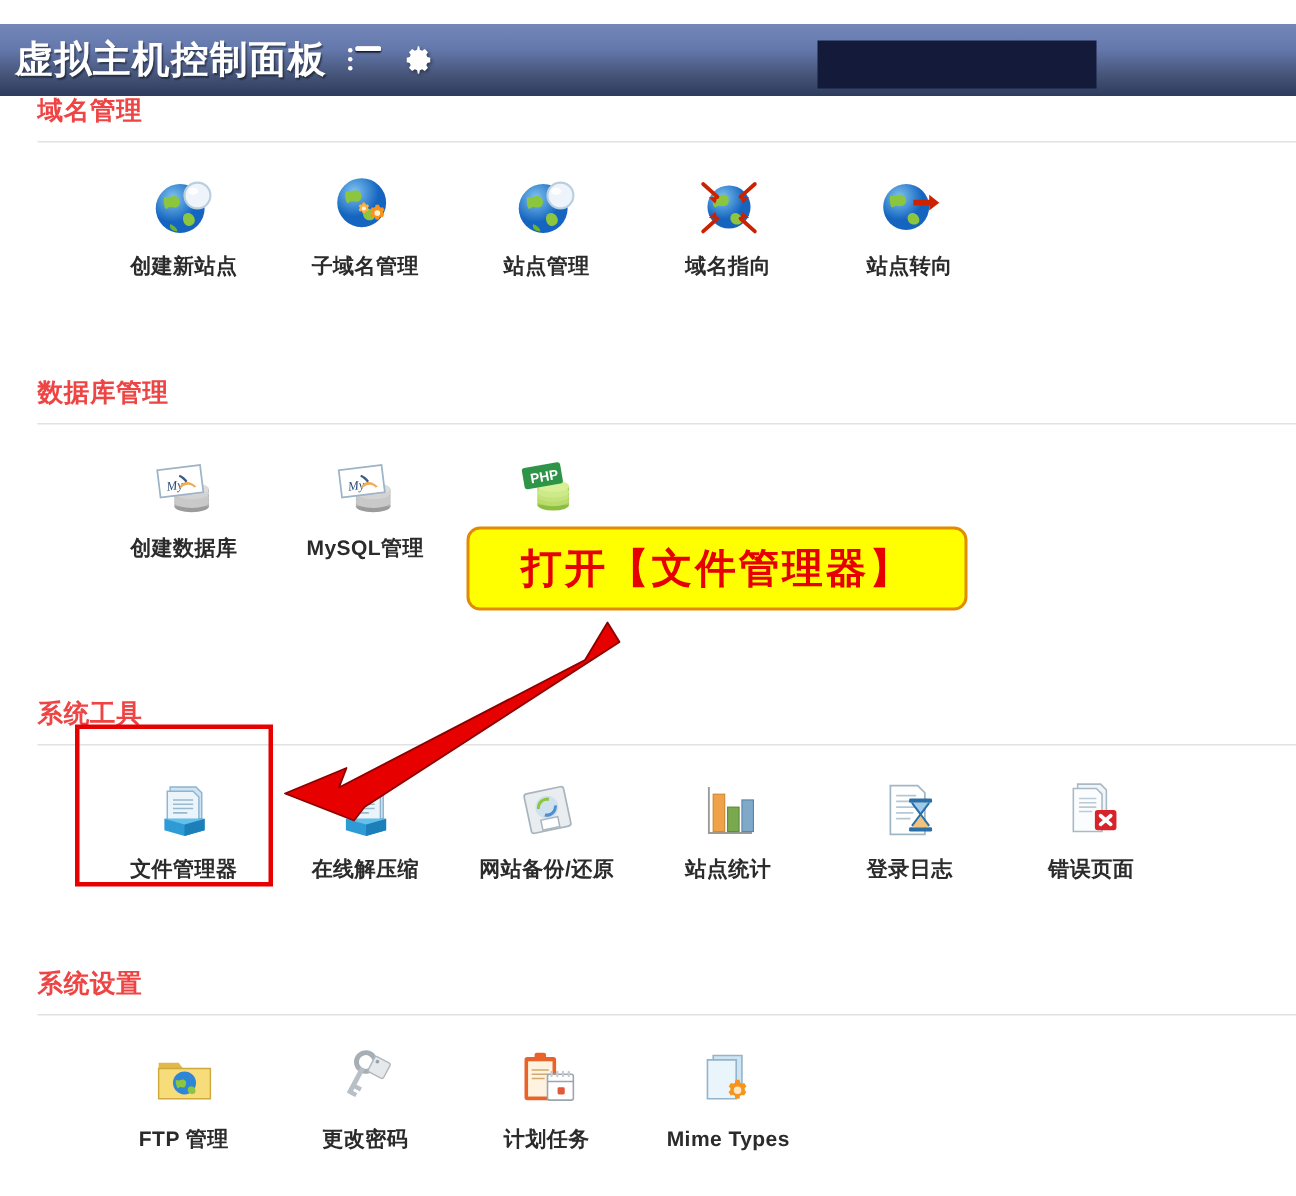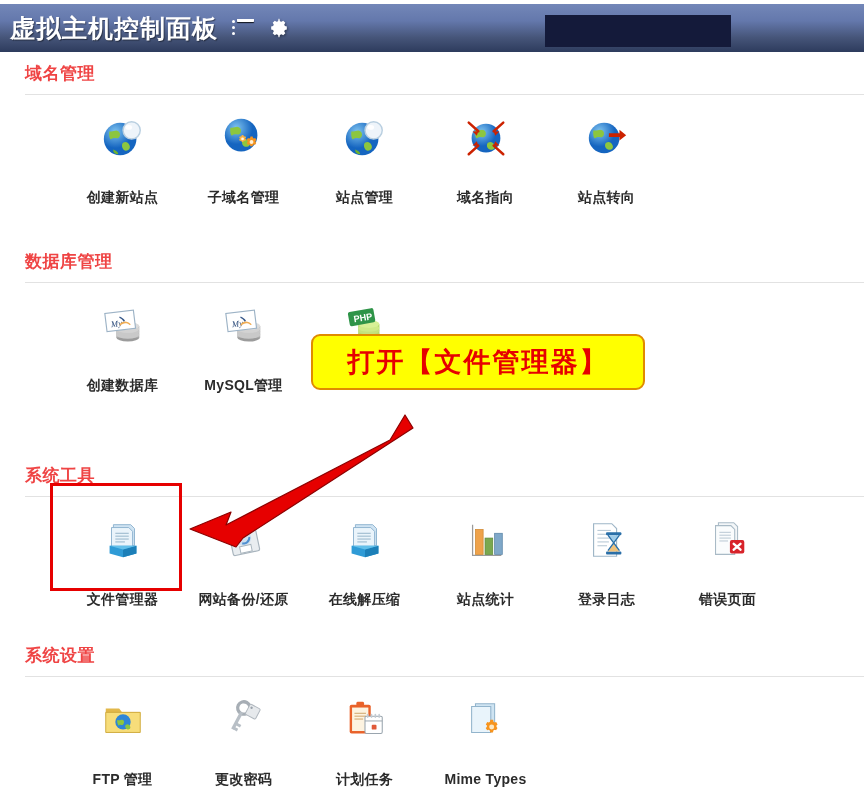--- a/index.html
+++ b/index.html
@@ -11,21 +11,21 @@
     overflow: hidden;
   }
   #app {
     position: relative;
     width: 864px; height: 797px;
     background: #ffffff;
   }
 
   
   .header {
-    position: absolute; left: 0; top: 4px;
+    position: absolute; left: 0; top: 16px;
     width: 864px; height: 48px;
     background: linear-gradient(to bottom, #7387b8 0%, #6478ac 35%, #465579 70%, #2d3b5d 100%);
     display: flex; align-items: center;
   }
   .header-title {
     margin-left: 10px;
     font-size: 25px;
     font-weight: bold;
     color: #ffffff;
     letter-spacing: 1px;
@@ -83,21 +83,21 @@
     display: flex; flex-direction: column;
     align-items: center;
     text-decoration: none;
     padding-top: 8px;
   }
   .tile-icon {
     width: 54px; height: 54px;
     display: flex; align-items: center; justify-content: center;
   }
   .tile-label {
-    margin-top: 24px;
+    margin-top: 4px;
     font-size: 14px;
     color: #2b2b2b;
     font-weight: bold;
     white-space: nowrap;
     letter-spacing: .3px;
   }
 
   
   #sec-domain   { top: 62px; }
   #sec-db       { top: 250px; }
@@ -108,21 +108,21 @@
   .highlight-box {
     position: absolute;
     left: 50px; top: 483px;
     width: 132px; height: 108px;
     border: 3px solid #e60000;
     pointer-events: none;
     z-index: 6;
   }
   .callout {
     position: absolute;
-    left: 311px; top: 334px;
+    left: 311px; top: 351px;
     width: 334px; height: 56px;
     background: #ffff00;
     border: 2px solid #e08b00;
     border-radius: 9px;
     display: flex; align-items: center; justify-content: center;
     z-index: 8;
   }
   .callout-text {
     font-family: "DejaVu Serif", "Liberation Serif", serif;
     font-size: 27px;
@@ -371,49 +371,49 @@
             <path fill="#1c7fb8" d="M24 42 l14-4 v-8 l-14 4z"></path>
             <path fill="#63c0ea" d="M10 30 h28 l-14 4z"></path>
           </svg>
         </span>
         <span class="tile-label">文件管理器</span>
       </a>
 
       <a class="tile">
         <span class="tile-icon">
           <svg width="46" height="46" viewBox="0 0 48 48">
-            <g transform="rotate(-12 24 24)">
-              <rect x="10" y="10" width="28" height="28" rx="2" fill="#e9edf0" stroke="#a8b4bd" stroke-width="1.2"></rect>
-              <circle cx="24" cy="22" r="8" fill="#cfe0ef"></circle>
-              <path fill="#8cc63f" d="M17 22a7 7 0 0 1 10-6l-1 2a5 5 0 0 0-7 4z"></path>
-              <path fill="#4f8fd0" d="M31 22a7 7 0 0 1-10 6l1-2a5 5 0 0 0 7-4z"></path>
-              <rect x="18" y="30" width="12" height="7" fill="#ffffff" stroke="#a8b4bd" stroke-width="1"></rect>
-            </g>
-          </svg>
-        </span>
-        <span class="tile-label">网站备份/还原</span>
-      </a>
-
-      <a class="tile">
-        <span class="tile-icon">
-          <svg width="46" height="46" viewBox="0 0 48 48">
             <path fill="#cfe3f2" stroke="#8fb4d0" stroke-width="1" d="M14 8 h18 l4 4 v18 H14z"></path>
             <path fill="#eaf4fb" stroke="#8fb4d0" stroke-width="1" d="M12 11 h18 l4 4 v17 H12z"></path>
             <g stroke="#9ab8cc" stroke-width="1.1">
               <path d="M16 17h14"></path>
                 <path d="M16 20h14"></path>
                 <path d="M16 23h14"></path>
                 <path d="M16 26h10"></path>
             </g>
             <path fill="#2f9bd6" d="M10 30 h28 v8 l-14 4 -14-4z"></path>
             <path fill="#1c7fb8" d="M24 42 l14-4 v-8 l-14 4z"></path>
             <path fill="#63c0ea" d="M10 30 h28 l-14 4z"></path>
           </svg>
         </span>
         <span class="tile-label">在线解压缩</span>
+      </a>
+
+      <a class="tile">
+        <span class="tile-icon">
+          <svg width="46" height="46" viewBox="0 0 48 48">
+            <g transform="rotate(-12 24 24)">
+              <rect x="10" y="10" width="28" height="28" rx="2" fill="#e9edf0" stroke="#a8b4bd" stroke-width="1.2"></rect>
+              <circle cx="24" cy="22" r="8" fill="#cfe0ef"></circle>
+              <path fill="#8cc63f" d="M17 22a7 7 0 0 1 10-6l-1 2a5 5 0 0 0-7 4z"></path>
+              <path fill="#4f8fd0" d="M31 22a7 7 0 0 1-10 6l1-2a5 5 0 0 0 7-4z"></path>
+              <rect x="18" y="30" width="12" height="7" fill="#ffffff" stroke="#a8b4bd" stroke-width="1"></rect>
+            </g>
+          </svg>
+        </span>
+        <span class="tile-label">网站备份/还原</span>
       </a>
 
       <a class="tile">
         <span class="tile-icon">
           <svg width="46" height="46" viewBox="0 0 48 48">
             <g stroke="#9a9a9a" stroke-width="1.3" fill="none">
               <path d="M10 8 v32 h30"></path>
             </g>
             <rect x="13" y="13" width="8" height="26" fill="#efa24a" stroke="#d08a33" stroke-width=".8"></rect>
             <rect x="23" y="22" width="8" height="17" fill="#7aa84f" stroke="#5f8b3a" stroke-width=".8"></rect>

